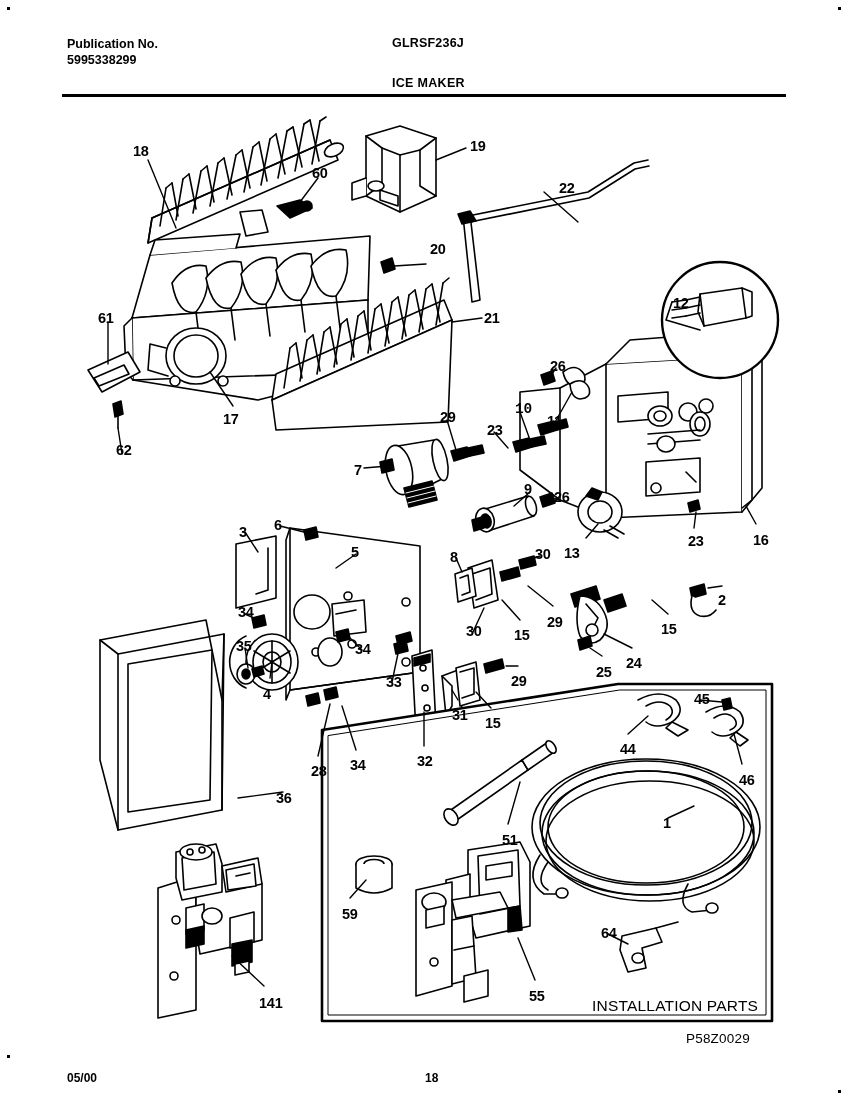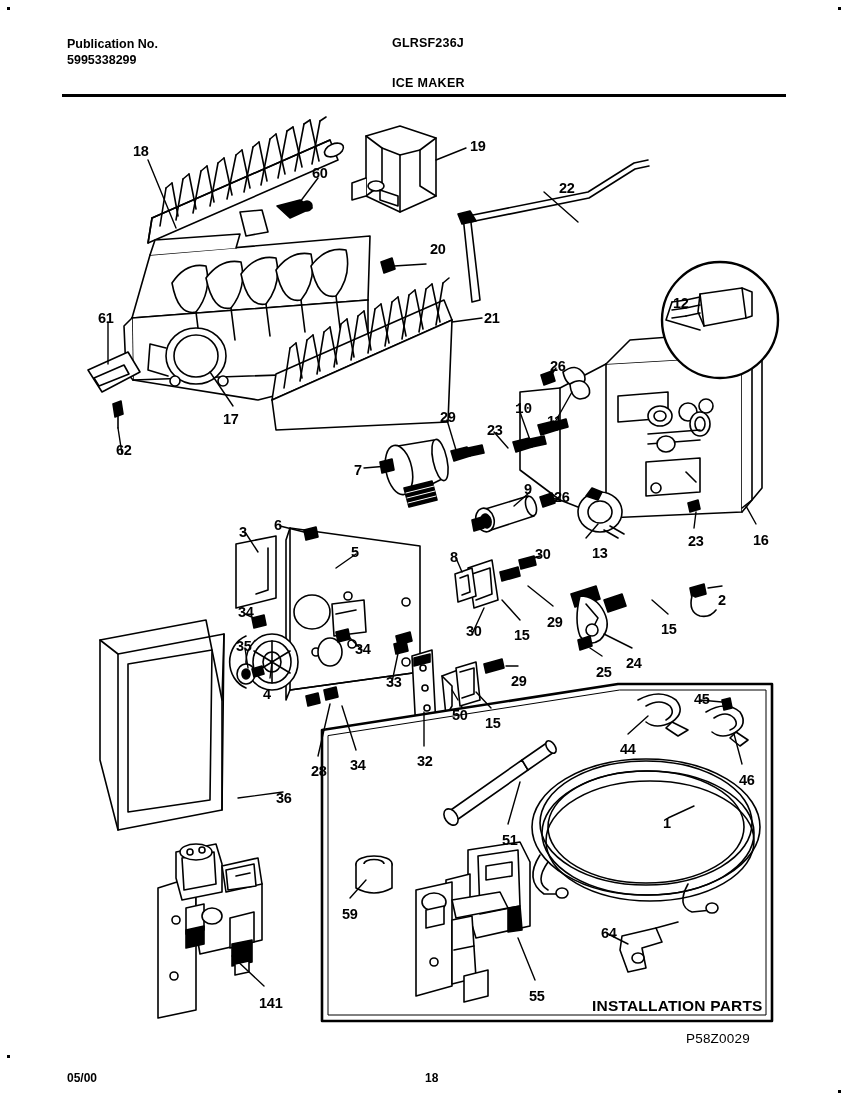--- a/index.html
+++ b/index.html
@@ -18,21 +18,21 @@
   .ft-code{position:absolute;left:686px;top:1031px;font-size:13.5px;font-weight:normal;letter-spacing:.2px;}
 
   
   .reg{position:absolute;width:3px;height:3px;background:#000;}
 
   
   .art{position:absolute;left:0;top:0;width:848px;height:1100px;}
   .art svg{display:block;}
 
   .callout{position:absolute;font-size:14.5px;font-weight:bold;letter-spacing:-.2px;}
-  .ipl-label{position:absolute;left:592px;top:997px;font-size:15.5px;font-weight:bold;letter-spacing:.2px;}
+  .ipl-label{position:absolute;left:592px;top:997px;font-size:15.5px;font-weight:normal;letter-spacing:.2px;}
 </style>
 </head>
 <body>
 
 <div class="page">
 
   <div class="reg" style="left:7px;top:7px;"></div>
   <div class="reg" style="left:838px;top:7px;"></div>
   <div class="reg" style="left:7px;top:1055px;"></div>
   <div class="reg" style="left:838px;top:1090px;"></div>
@@ -485,21 +485,21 @@
       <div class="callout" style="left: 550px; top: 358px;">26</div>
       <div class="callout" style="left: 223px; top: 411px; text-align: right;">17</div>
       <div class="callout" style="left: 547px; top: 413px;">11</div>
       <div class="callout" style="left: 515px; top: 401px; font-family: Liberation Mono, monospace;">10</div>
       <div class="callout" style="left: 440px; top: 409px;">29</div>
       <div class="callout" style="left: 487px; top: 422px;">23</div>
       <div class="callout" style="left: 116px; top: 442px;">62</div>
       <div class="callout" style="left: 354px; top: 462px;">7</div>
       <div class="callout" style="left: 524px; top: 481px;">9</div>
       <div class="callout" style="left: 554px; top: 489px;">26</div>
-      <div class="callout" style="left: 592px; top: 545px;">13</div>
+      <div class="callout" style="left: 564px; top: 545px;">13</div>
       <div class="callout" style="left: 688px; top: 533px;">23</div>
       <div class="callout" style="left: 753px; top: 532px;">16</div>
       <div class="callout" style="left: 239px; top: 524px;">3</div>
       <div class="callout" style="left: 274px; top: 517px;">6</div>
       <div class="callout" style="left: 351px; top: 544px;">5</div>
       <div class="callout" style="left: 450px; top: 549px;">8</div>
       <div class="callout" style="left: 535px; top: 546px;">30</div>
       <div class="callout" style="left: 718px; top: 592px;">2</div>
       <div class="callout" style="left: 238px; top: 604px;">34</div>
       <div class="callout" style="left: 514px; top: 627px;">15</div>
@@ -508,21 +508,21 @@
       <div class="callout" style="left: 661px; top: 621px;">15</div>
       <div class="callout" style="left: 236px; top: 638px;">35</div>
       <div class="callout" style="left: 355px; top: 641px;">34</div>
       <div class="callout" style="left: 626px; top: 655px;">24</div>
       <div class="callout" style="left: 596px; top: 664px;">25</div>
       <div class="callout" style="left: 386px; top: 674px;">33</div>
       <div class="callout" style="left: 263px; top: 686px;">4</div>
       <div class="callout" style="left: 511px; top: 673px;">29</div>
       <div class="callout" style="left: 694px; top: 691px;">45</div>
       <div class="callout" style="left: 485px; top: 715px;">15</div>
-      <div class="callout" style="left: 452px; top: 707px;">50</div>
+      <div class="callout" style="left: 452px; top: 707px;">31</div>
       <div class="callout" style="left: 620px; top: 741px;">44</div>
       <div class="callout" style="left: 417px; top: 753px;">32</div>
       <div class="callout" style="left: 311px; top: 763px;">28</div>
       <div class="callout" style="left: 350px; top: 757px;">34</div>
       <div class="callout" style="left: 739px; top: 772px;">46</div>
       <div class="callout" style="left: 276px; top: 790px;">36</div>
       <div class="callout" style="left: 663px; top: 815px;">1</div>
       <div class="callout" style="left: 502px; top: 832px;">51</div>
       <div class="callout" style="left: 342px; top: 906px;">59</div>
       <div class="callout" style="left: 601px; top: 925px;">64</div>

